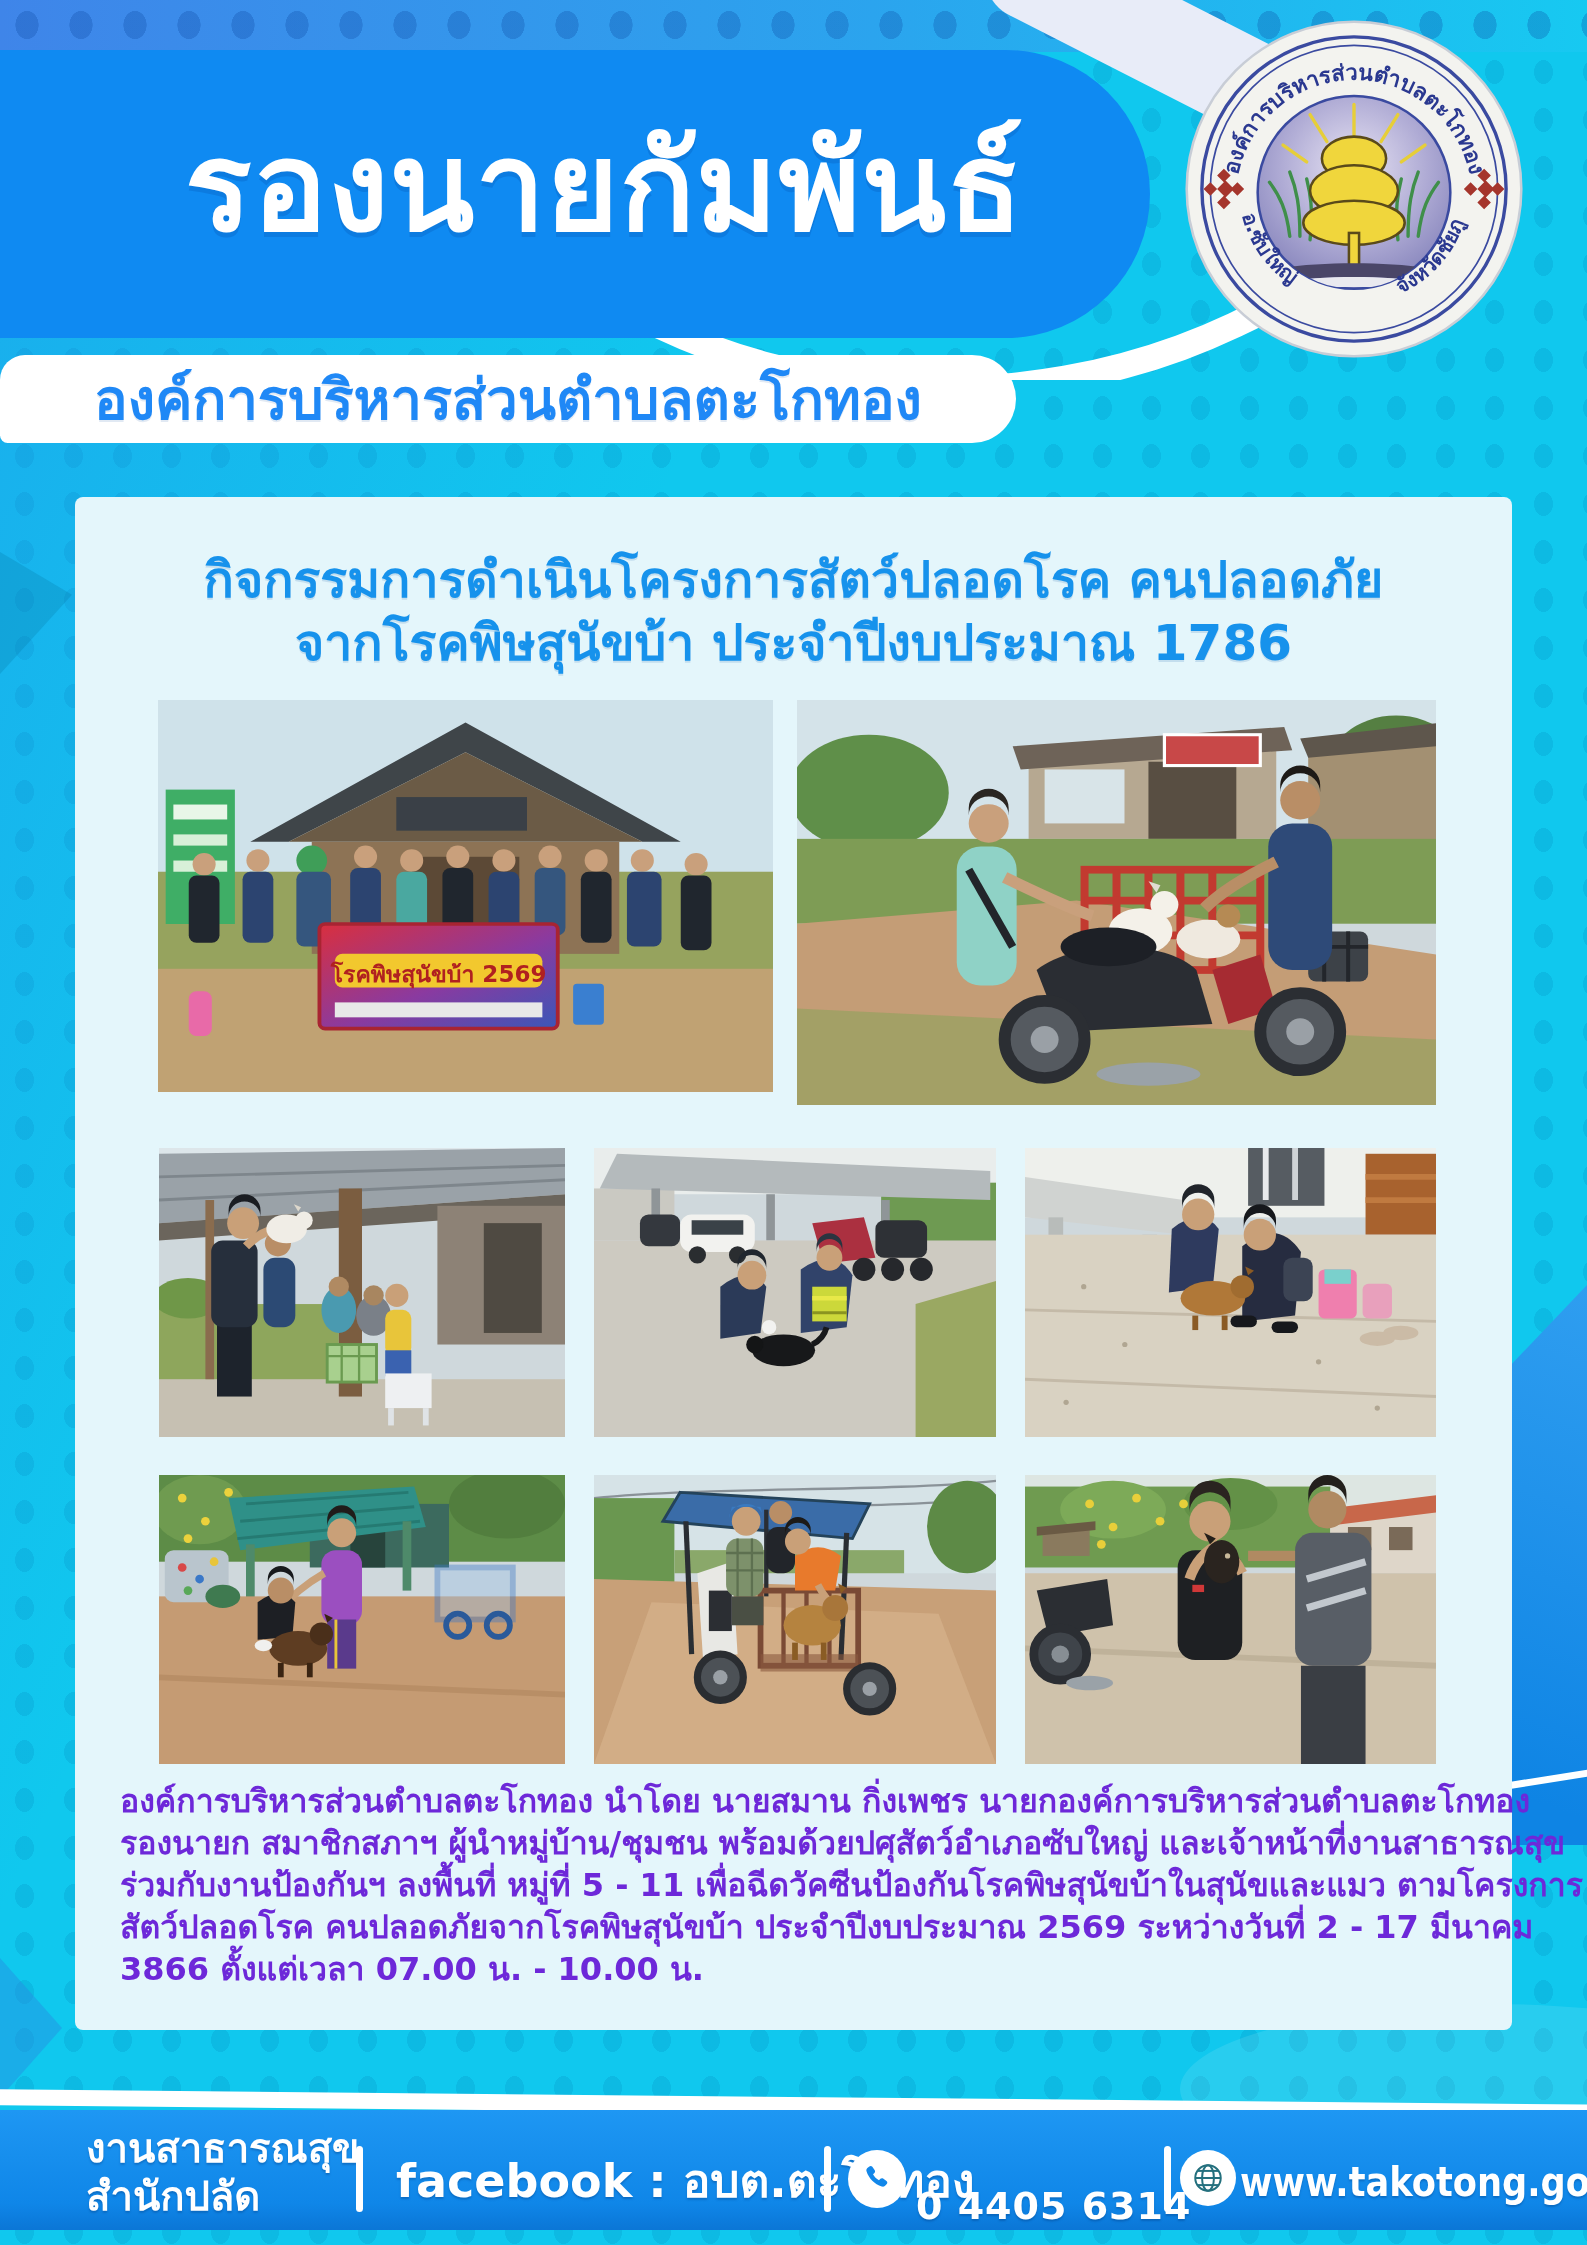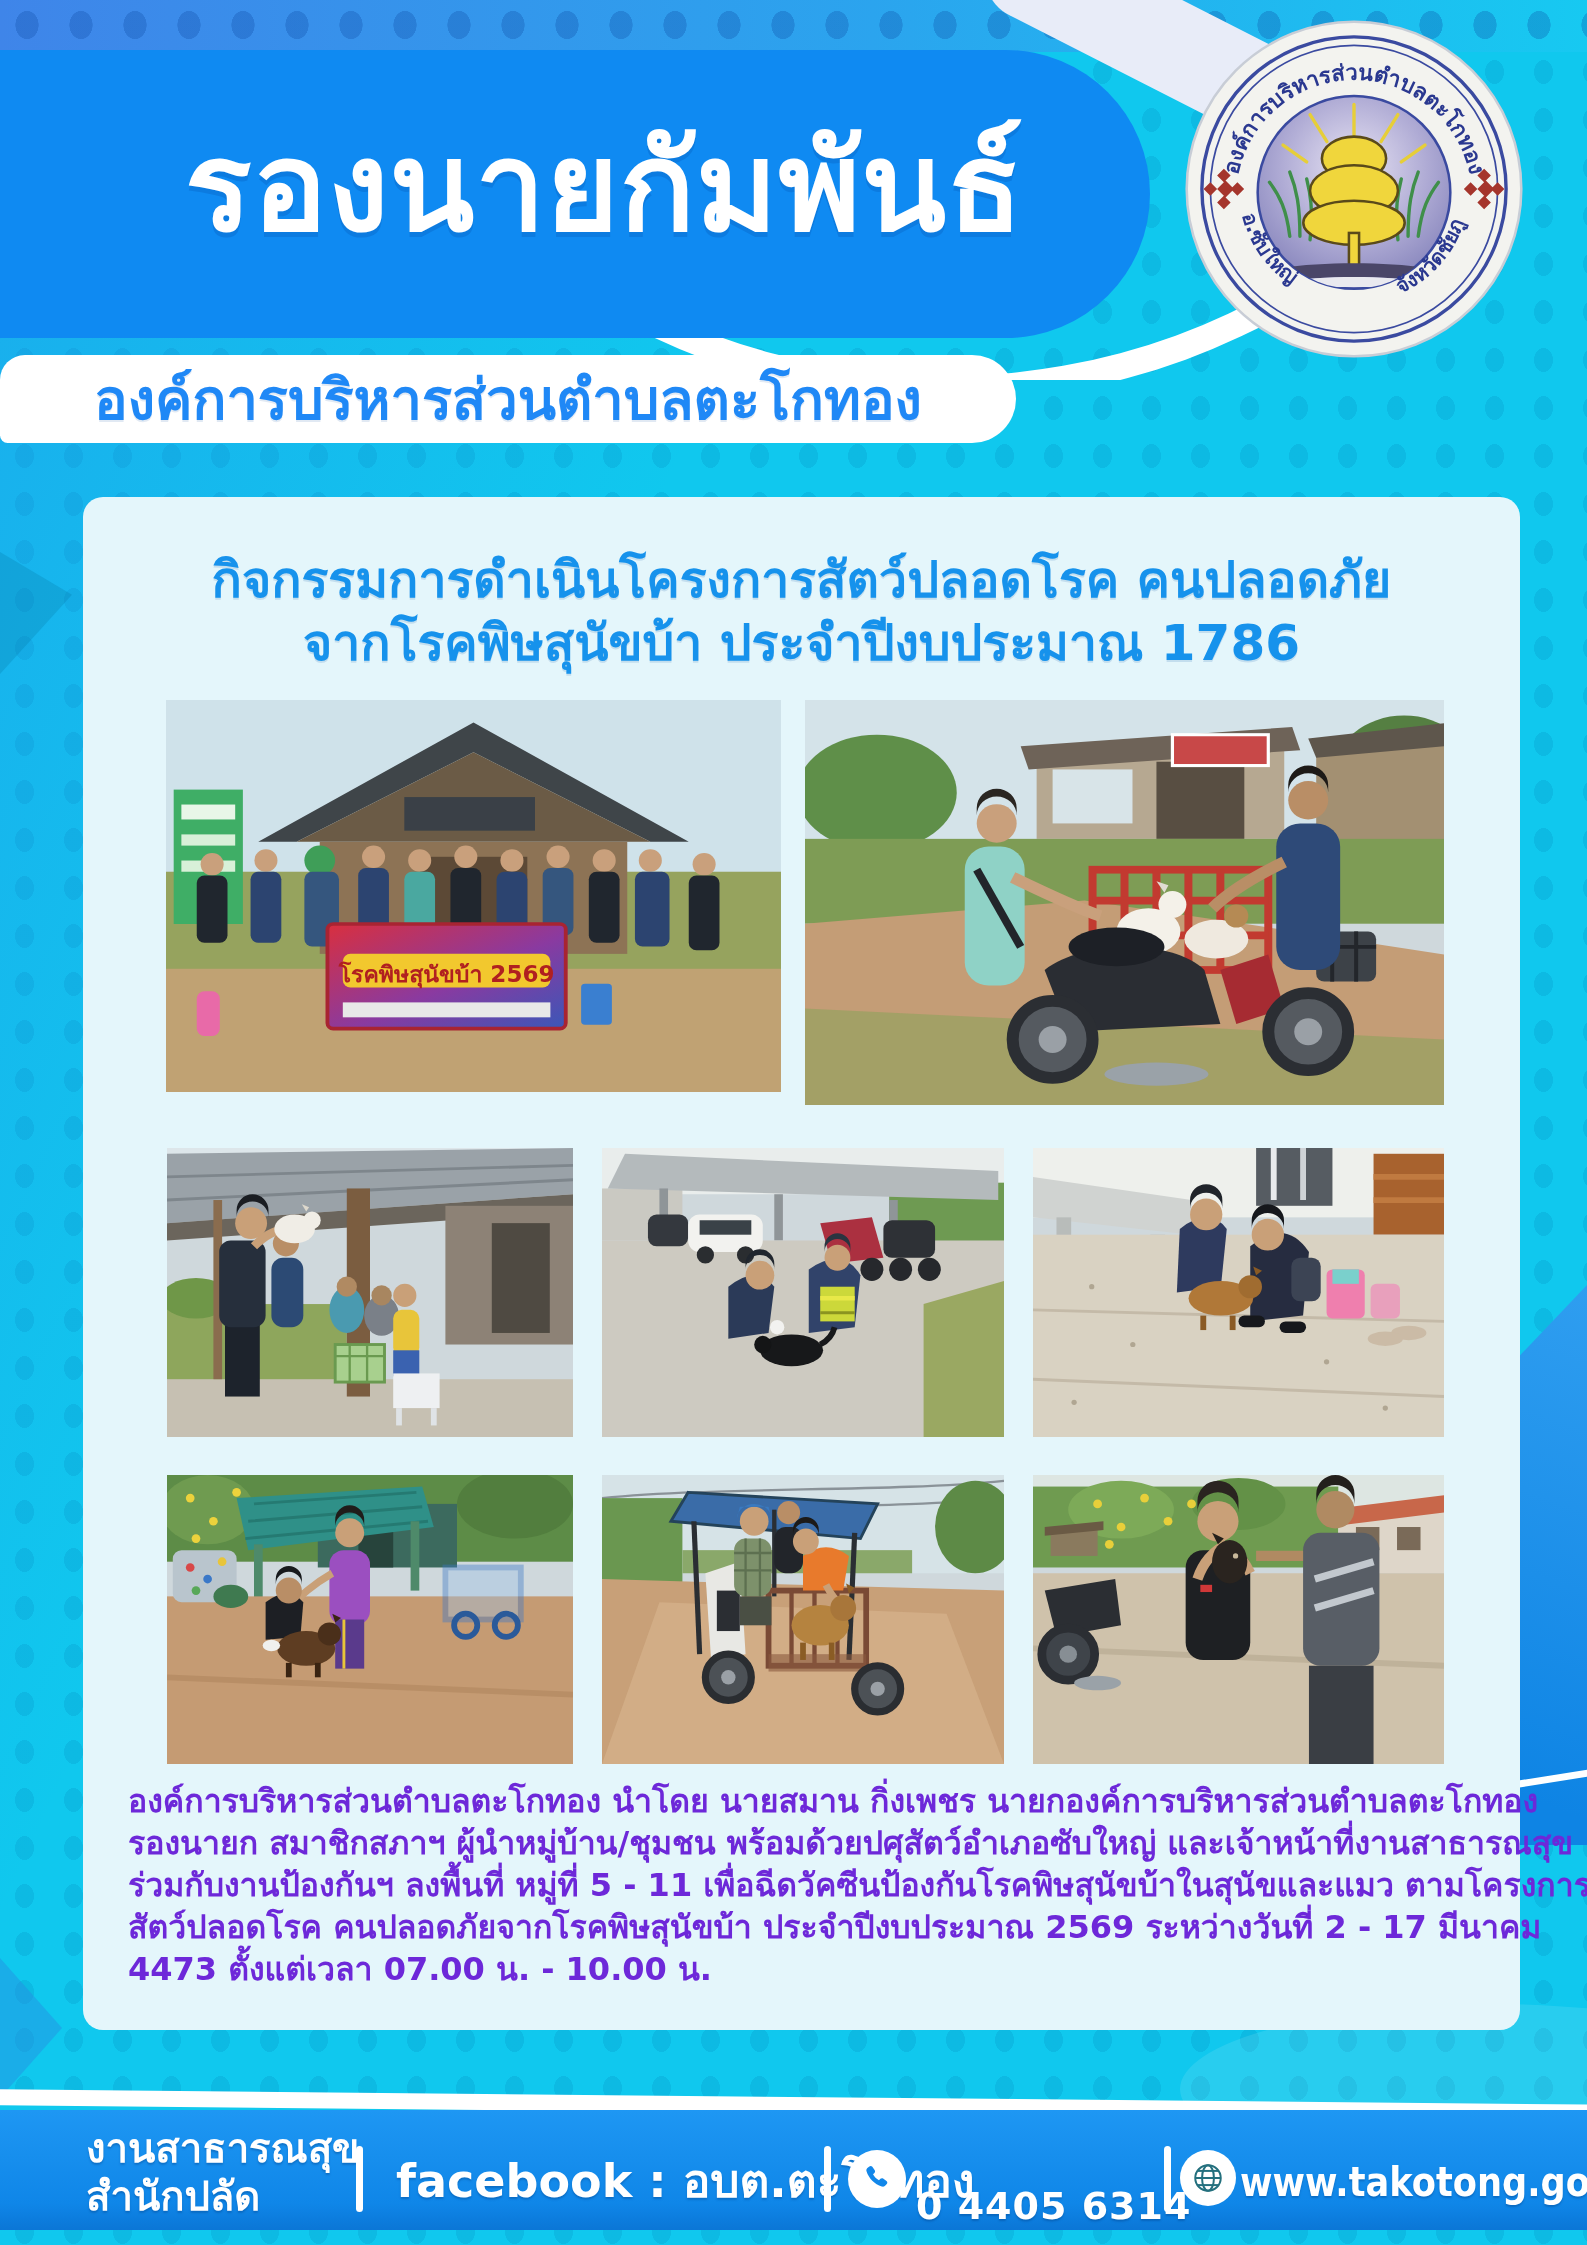--- a/index.html
+++ b/index.html
@@ -34,21 +34,21 @@
     color:#fff;font-size:124px;font-weight:800;letter-spacing:1px;white-space:nowrap;
     text-shadow:0 5px 0 rgba(5,80,170,.25);}
   
   .logo{position:absolute;left:1185px;top:20px;width:338px;height:338px;z-index:4;}
   .logo svg{display:block;width:100%;height:100%;}
   
   .org-banner{position:absolute;left:0;top:355px;width:1016px;height:88px;background:#ffffff;
     border-radius:26px 46px 46px 8px;z-index:5;display:flex;align-items:center;justify-content:center;}
   .org-banner span{color:#1f88f6;font-size:56px;font-weight:800;white-space:nowrap;text-shadow:0 2px 0 rgba(10,70,160,.12);}
   
-  .card{position:absolute;left:75px;top:497px;width:1437px;height:1533px;background:#e4f6fb;border-radius:20px;z-index:5;margin-left:8px;}
+  .card{position:absolute;left:75px;top:497px;width:1437px;height:1533px;background:#e4f6fb;border-radius:8px;z-index:5;}
   .card-title{position:absolute;left:0;top:52px;width:100%;text-align:center;color:#1692ec;
     font-size:50px;font-weight:800;line-height:1.26;text-shadow:0 2px 0 rgba(0,80,160,.14);}
   .ph{position:absolute;overflow:hidden;background:#cfd8dc;}
   .ph svg{display:block;width:100%;height:100%;}
   .body-text{position:absolute;left:45px;top:1283px;width:1350px;color:#6d28d9;
     font-size:32px;font-weight:600;line-height:42px;white-space:nowrap;}
   
   .footer-stripe{position:absolute;left:-20px;top:2097px;width:1640px;height:16px;background:#ffffff;transform:rotate(.55deg);z-index:6;}
   .footer-band{position:absolute;left:0;top:2110px;width:100%;height:120px;z-index:6;
     background:linear-gradient(180deg,#1e97f3 0%,#0f86e8 78%,#0b76d6 100%);}
@@ -511,21 +511,21 @@
         <path d="M92,28 C86,28 80,28 76,28" stroke="#b08a62" stroke-width="3.5" fill="none"></path>
         <rect x="94" y="66" width="22" height="34" fill="#3a3e44"></rect>
       </svg>
     </div>
 
     <div class="body-text">
       <div>องค์การบริหารส่วนตำบลตะโกทอง นำโดย นายสมาน กิ่งเพชร  นายกองค์การบริหารส่วนตำบลตะโกทอง</div>
       <div>รองนายก สมาชิกสภาฯ ผู้นำหมู่บ้าน/ชุมชน พร้อมด้วยปศุสัตว์อำเภอซับใหญ่ และเจ้าหน้าที่งานสาธารณสุข</div>
       <div>ร่วมกับงานป้องกันฯ ลงพื้นที่ หมู่ที่ 5 - 11  เพื่อฉีดวัคซีนป้องกันโรคพิษสุนัขบ้าในสุนัขและแมว ตามโครงการ</div>
       <div>สัตว์ปลอดโรค คนปลอดภัยจากโรคพิษสุนัขบ้า  ประจำปีงบประมาณ  2569  ระหว่างวันที่  2 - 17  มีนาคม</div>
-      <div>4473  ตั้งแต่เวลา  07.00 น. - 10.00 น.</div>
+      <div>3866  ตั้งแต่เวลา  07.00 น. - 10.00 น.</div>
     </div>
   </div>
 
   <div class="footer-stripe"></div>
   <div class="footer-band">
     <div class="dept">
       <div>งานสาธารณสุข</div>
       <div>สำนักปลัด</div>
     </div>
     <div class="fdiv" style="left:356px;"></div>

